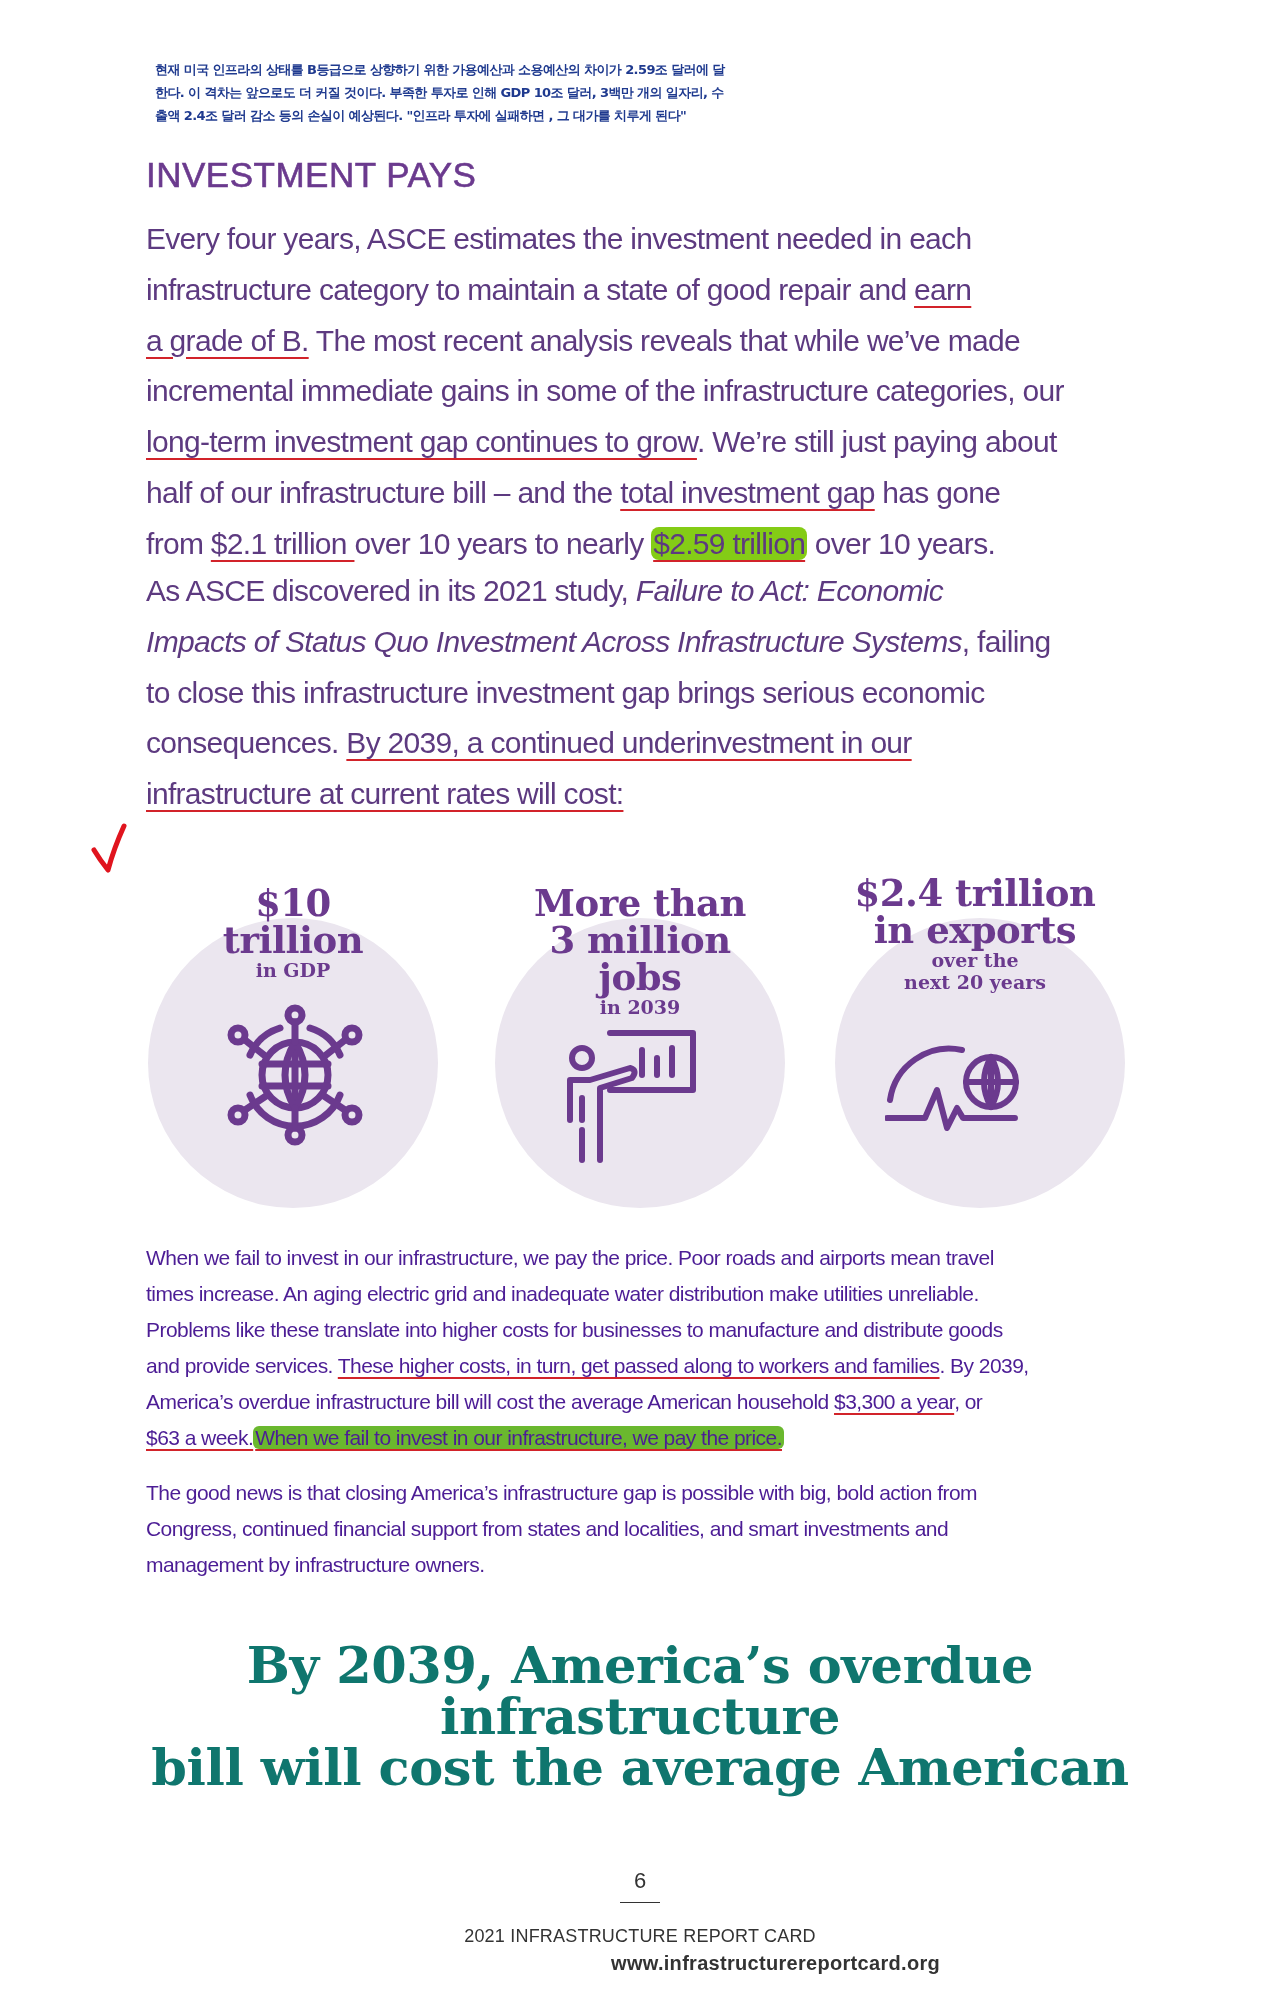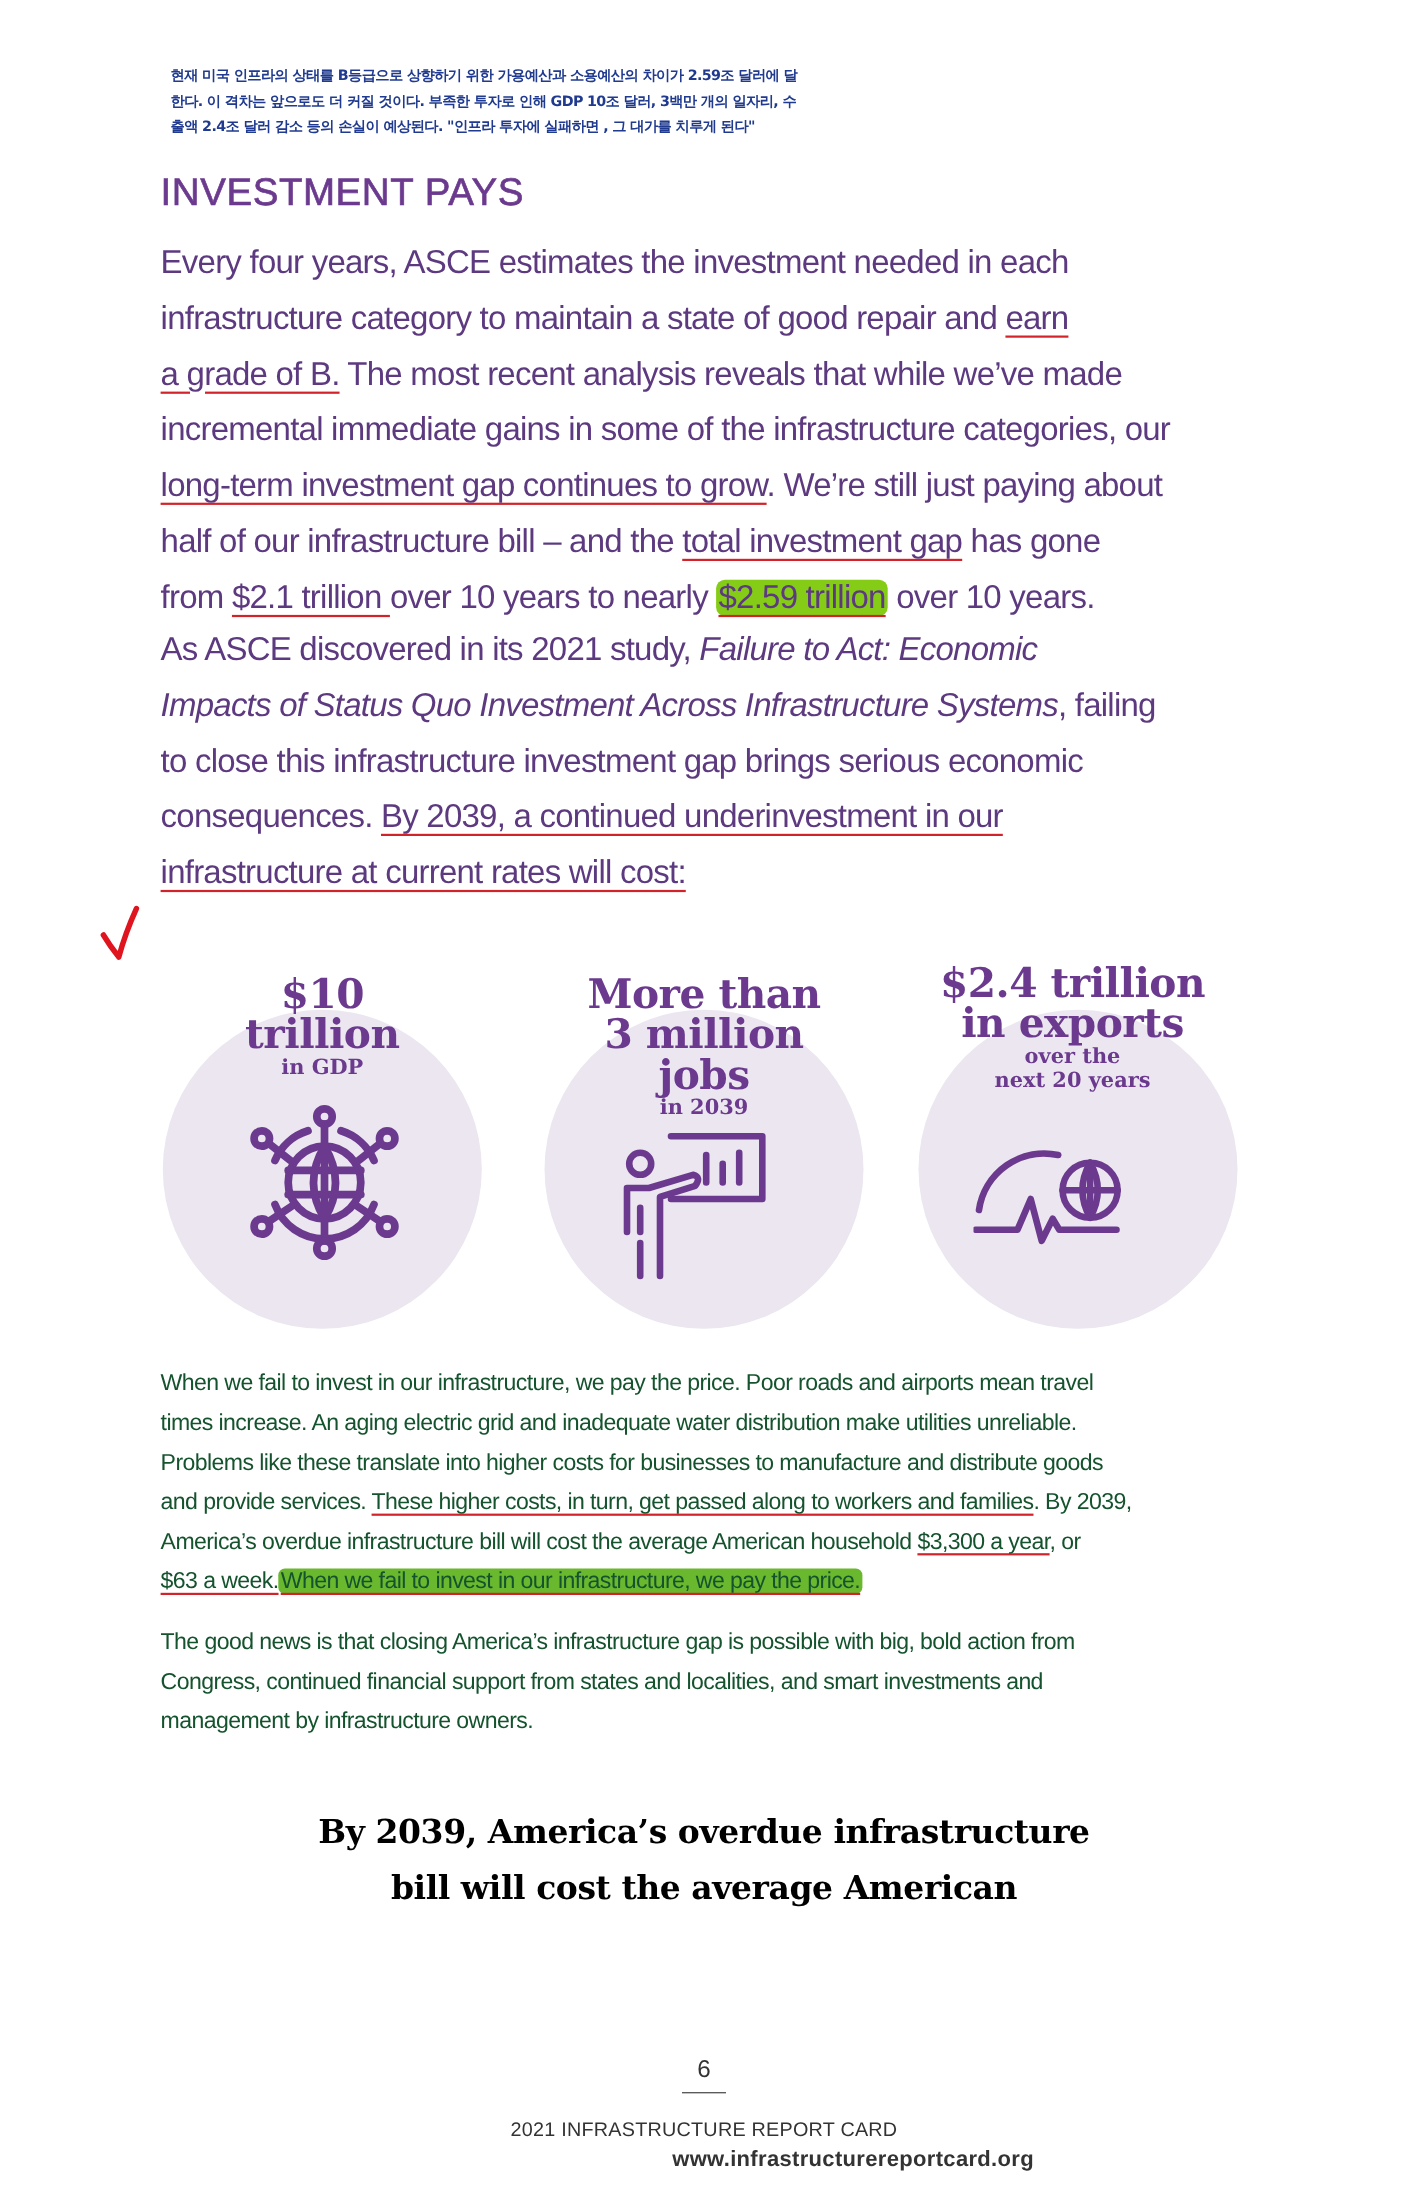--- a/index.html
+++ b/index.html
@@ -30,28 +30,28 @@
   .circle { width: 290px; height: 290px; border-radius: 50%; background: #ebe6ef; }
   .stat {
     font-family: "DejaVu Serif", serif; font-weight: bold; color: #6b3a8e;
     text-align: center; width: 320px;
   }
   .stat .big { font-size: 37px; line-height: 37px; letter-spacing: -0.5px; }
   .stat .small { font-size: 19px; line-height: 22px; }
   .body-sm {
     left: 146px; width: 1010px;
     font-family: "Liberation Sans", sans-serif; font-size: 21px; line-height: 36px;
-    color: #14532d; letter-spacing: -0.55px;
+    color: #4c1d95; letter-spacing: -0.55px;
   }
   .body-sm .ln { white-space: nowrap; height: 36px; }
   .body-sm .ul { text-underline-offset: 4px; text-decoration-thickness: 1.5px; }
   .quote {
     left: 100px; width: 1080px; top: 1640px; text-align: center;
-    font-family: "DejaVu Serif", serif; font-weight: bold; font-size: 30px;
-    line-height: 51px; color: #000000; letter-spacing: -0.4px;
+    font-family: "DejaVu Serif", serif; font-weight: bold; font-size: 51px;
+    line-height: 51px; color: #0f766e; letter-spacing: -0.4px;
   }
   .pagenum {
     left: 600px; width: 80px; top: 1868px; text-align: center;
     font-family: "Liberation Sans", sans-serif; font-size: 22px; color: #333;
   }
   .pagerule { left: 620px; width: 40px; top: 1902px; height: 1px; background: #333; }
   .footer1 {
     left: 340px; width: 600px; top: 1926px; text-align: center;
     font-family: "Liberation Sans", sans-serif; font-size: 18px; color: #333; letter-spacing: 0.2px;
   }

